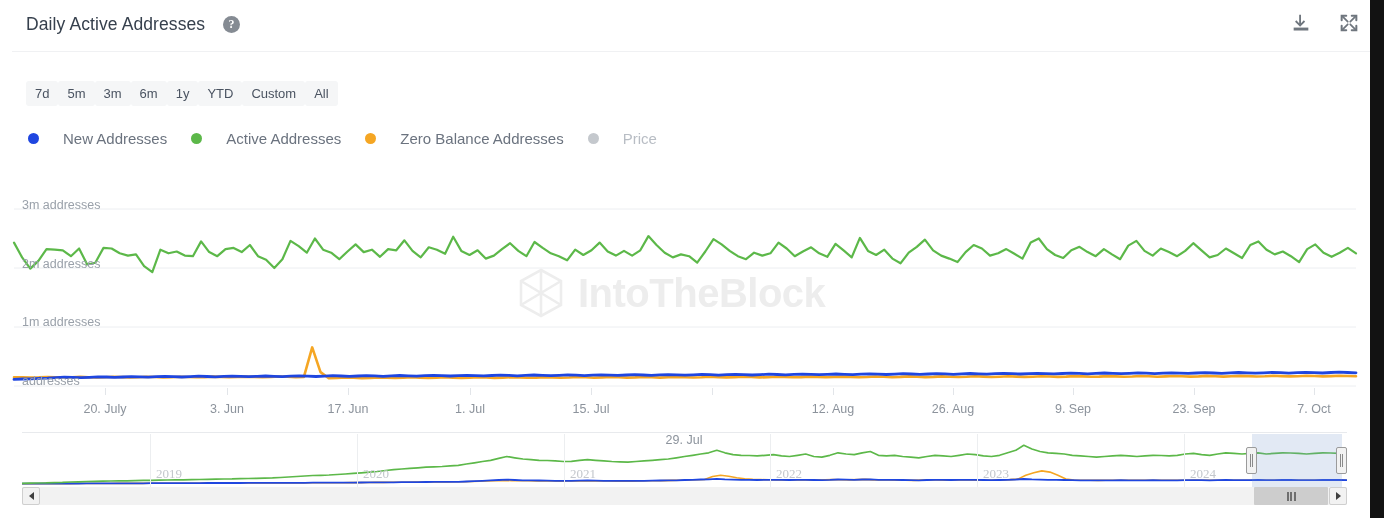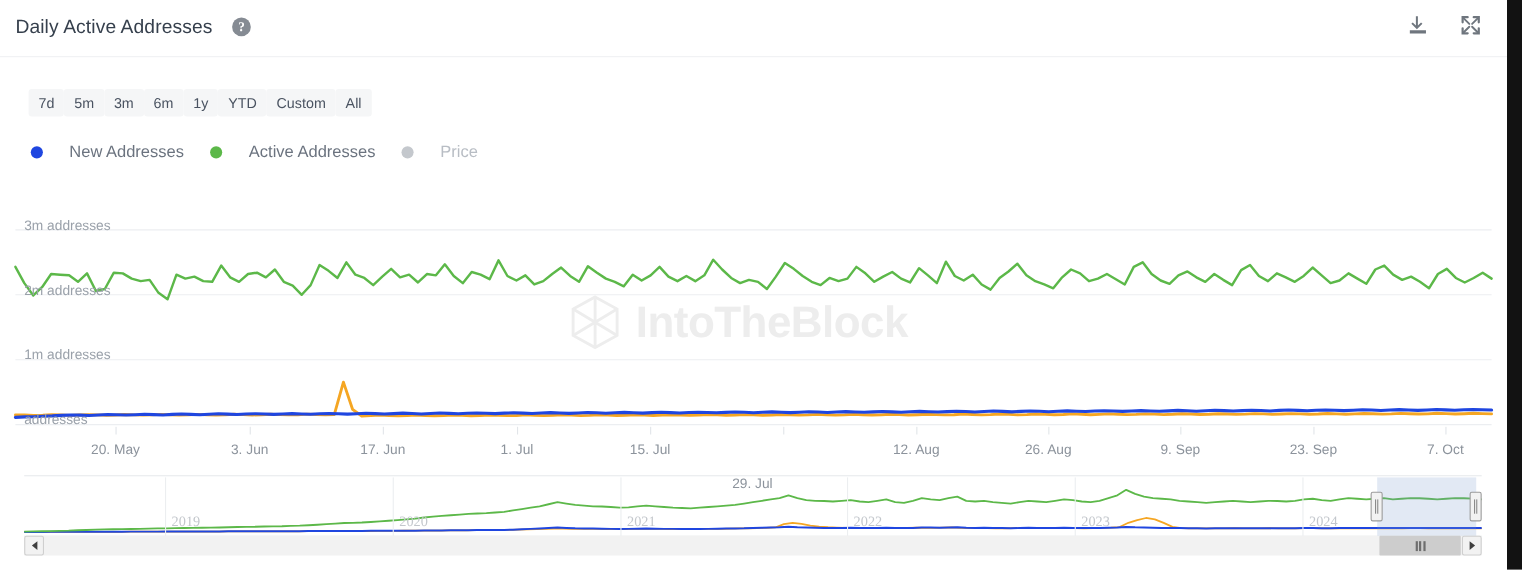--- a/index.html
+++ b/index.html
@@ -18,21 +18,21 @@
   
   .page-edge {
     position: absolute; top: 0; right: 0;
     width: 14px; height: 518px;
     background: #121212;
     z-index: 50;
   }
 
   
   .header {
-    position: absolute; top: 0; left: 0;
+    position: absolute; top: 0; left: 12px;
     width: 1370px; height: 52px;
     border-bottom: 1px solid #f0f1f3;
     display: flex; align-items: center;
   }
   .title {
     position: absolute; left: 14px; top: 14px;
     font-size: 17.5px; color: #36404d; letter-spacing: .1px;
     white-space: nowrap;
   }
   .help-icon {
@@ -211,20 +211,24 @@
 
   <div class="legend" id="legend">
       <div class="legend-item">
         <span class="legend-dot" style="background: rgb(31, 70, 224);"></span>
         <span class="legend-label">New Addresses</span>
       </div>
       <div class="legend-item">
         <span class="legend-dot" style="background: rgb(92, 184, 73);"></span>
         <span class="legend-label">Active Addresses</span>
       </div>
+      <div class="legend-item">
+        <span class="legend-dot" style="background: rgb(245, 166, 35);"></span>
+        <span class="legend-label">Zero Balance Addresses</span>
+      </div>
       <div class="legend-item off">
         <span class="legend-dot" style="background: rgb(196, 200, 205);"></span>
         <span class="legend-label">Price</span>
       </div>
     </div>
 
   <div class="plot">
     <svg id="plot-svg" width="1370" height="215" viewBox="0 0 1370 215">
         <line x1="14" x2="1356" y1="206" y2="206" stroke="#eceef1" stroke-width="1"></line>
         <line x1="14" x2="1356" y1="147" y2="147" stroke="#eceef1" stroke-width="1"></line>
@@ -244,21 +248,21 @@
   <div class="watermark">
     <svg width="46" height="50" viewBox="0 0 46 50" fill="none" stroke="#ededed" stroke-width="2.6">
       <path d="M23 2 L43 13 L43 37 L23 48 L3 37 L3 13 Z"></path>
       <path d="M3 13 L43 37 M43 13 L3 37 M23 2 L23 48"></path>
     </svg>
     <div class="wm-text">IntoTheBlock</div>
   </div>
 
   <div class="xaxis" id="xaxis">
       <div class="xtick-mark" style="left: 105px;"></div>
-      <div class="xtick" style="left: 105px;">20. May</div>
+      <div class="xtick" style="left: 105px;">20. July</div>
       <div class="xtick-mark" style="left: 227px;"></div>
       <div class="xtick" style="left: 227px;">3. Jun</div>
       <div class="xtick-mark" style="left: 348px;"></div>
       <div class="xtick" style="left: 348px;">17. Jun</div>
       <div class="xtick-mark" style="left: 470px;"></div>
       <div class="xtick" style="left: 470px;">1. Jul</div>
       <div class="xtick-mark" style="left: 591px;"></div>
       <div class="xtick" style="left: 591px;">15. Jul</div>
       <div class="xtick-mark" style="left: 712px;"></div>
       <div class="xtick" style="left: 684px; margin-top: 31px;">29. Jul</div>

